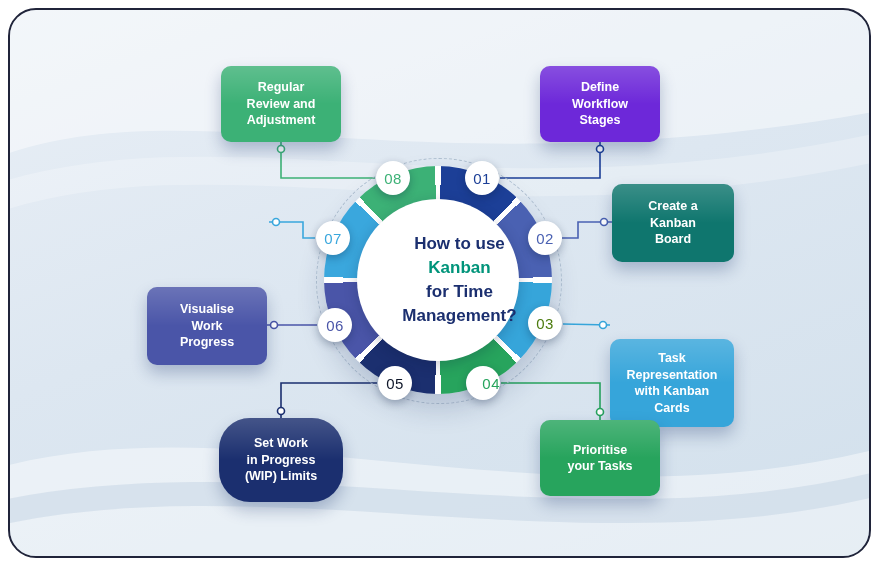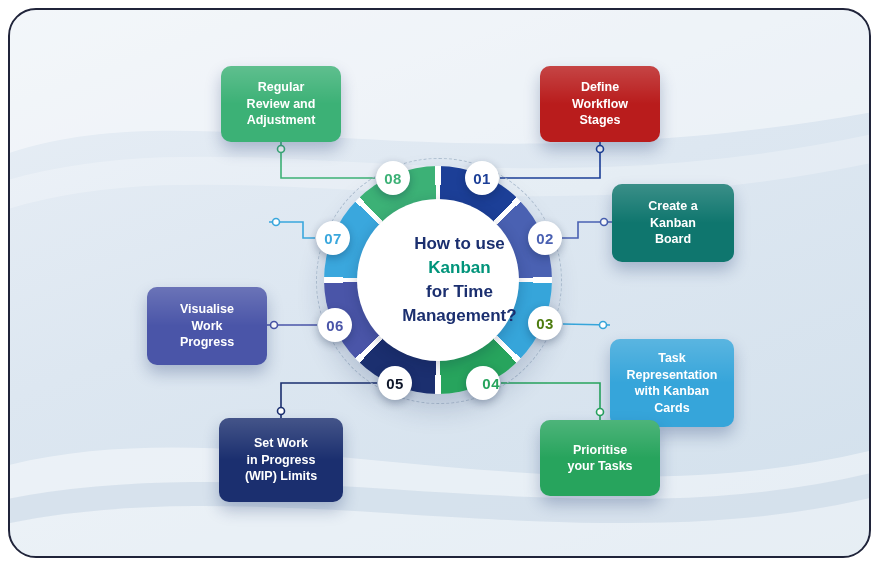--- a/index.html
+++ b/index.html
@@ -29,21 +29,21 @@
     background:#ffffff;box-shadow:0 4px 14px rgba(10,25,60,.22);
     display:flex;align-items:center;justify-content:center;text-align:center;
   }
   .center-text{font-size:17px;font-weight:bold;line-height:1.42;color:#1b2f6f;}
   .center-text span{display:block;white-space:pre-line;}
   .badge{
     position:absolute;width:34px;height:34px;border-radius:50%;background:#ffffff;
     box-shadow:0 3px 8px rgba(10,25,60,.30);
     display:flex;align-items:center;justify-content:center;
   }
-  .badge span{font-size:15px;font-weight:700;letter-spacing:.5px;}
+  .badge span{font-size:15px;font-weight:400;letter-spacing:.5px;}
   .p01{left:465px;top:161px;} .p02{left:528px;top:221px;} .p03{left:528px;top:306px;}
   .p04{left:466px;top:366px;justify-content:flex-end;} .p05{left:378px;top:366px;} .p06{left:318px;top:308px;}
   .p07{left:316px;top:221px;} .p08{left:376px;top:161px;}
   .box{
     position:absolute;border-radius:10px;color:#ffffff;
     display:flex;align-items:center;justify-content:center;text-align:center;
     box-shadow:0 8px 16px rgba(20,45,105,.28);overflow:hidden;
   }
   .box::before{
     content:"";position:absolute;left:0;top:0;right:0;height:50%;
@@ -141,41 +141,41 @@
   <div class="badge p06">
       <span style="color: rgb(74, 85, 168);">06</span>
     </div>
   <div class="badge p07">
       <span style="color: rgb(58, 167, 221);">07</span>
     </div>
   <div class="badge p08">
       <span style="color: rgb(60, 177, 118);">08</span>
     </div>
 
-  <div class="box bx01" style="background: #b91c1c;">
+  <div class="box bx01" style="background: #6d28d9;">
       <span class="box-label">Define
 Workflow
 Stages</span>
     </div>
   <div class="box bx02" style="background: #0f766e;">
       <span class="box-label">Create a
 Kanban
 Board</span>
     </div>
   <div class="box bx03" style="background: rgb(54, 165, 218);">
       <span class="box-label">Task
 Representation
 with Kanban
 Cards</span>
     </div>
   <div class="box bx04" style="background: rgb(39, 164, 93);">
       <span class="box-label">Prioritise
 your Tasks</span>
     </div>
-  <div class="box bx05" style="background: rgb(27, 47, 111);">
+  <div class="box bx05" style="background: rgb(27, 47, 111); border-radius: 31px;">
       <span class="box-label">Set Work
 in Progress
 (WIP) Limits</span>
     </div>
   <div class="box bx06" style="background: rgb(74, 85, 168);">
       <span class="box-label">Visualise
 Work
 Progress</span>
     </div>
   <div class="box bx08" style="background: rgb(60, 177, 118);">

